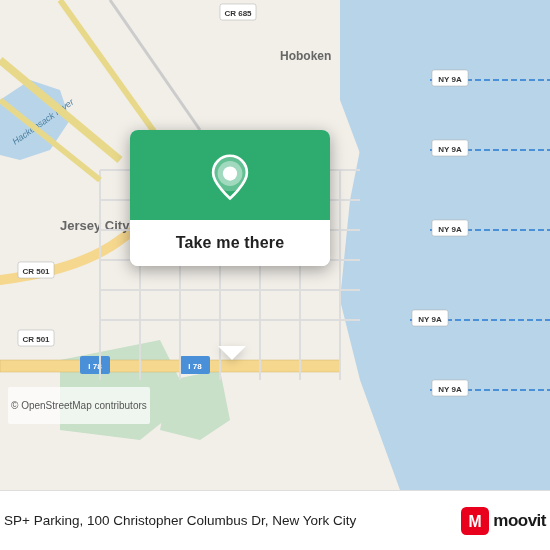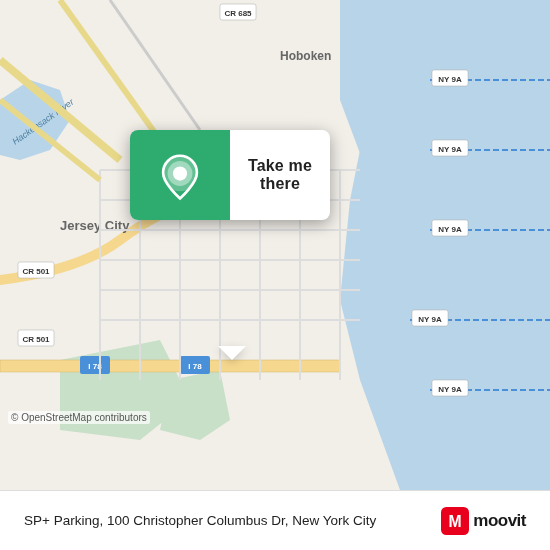--- a/index.html
+++ b/index.html
@@ -28,21 +28,21 @@
     
     #popup {
       position: absolute;
       top: 130px;
       left: 130px;
       width: 200px;
       background: white;
       border-radius: 8px;
       box-shadow: 0 4px 16px rgba(0,0,0,0.35);
       display: flex;
-      flex-direction: row;
+      flex-direction: column;
       align-items: center;
       overflow: hidden;
       z-index: 10;
     }
 
     #popup-icon-area {
       background: #2eab6e;
       width: 100%;
       display: flex;
       align-items: center;
@@ -82,21 +82,21 @@
       filter: drop-shadow(0 3px 4px rgba(0,0,0,0.18));
     }
 
     
     #info-bar {
       width: 550px;
       height: 60px;
       background: white;
       display: flex;
       align-items: center;
-      padding: 0 24px;
+      padding: 0 4px;
       border-top: 1px solid #ddd;
       position: absolute;
       bottom: 0;
       left: 0;
     }
 
     #address-text {
       font-size: 13.5px;
       color: #222;
       flex: 1;
@@ -123,21 +123,21 @@
     }
 
     
     #attribution {
       position: absolute;
       bottom: 66px;
       left: 8px;
       font-size: 10px;
       color: #555;
       background: rgba(255,255,255,0.7);
-      padding: 1px 3px;
+      padding: 13px 3px;
       border-radius: 2px;
       z-index: 5;
       text-align: right;
     }
   </style>
 </head>
 <body>
 
 <div id="map-container">
   

